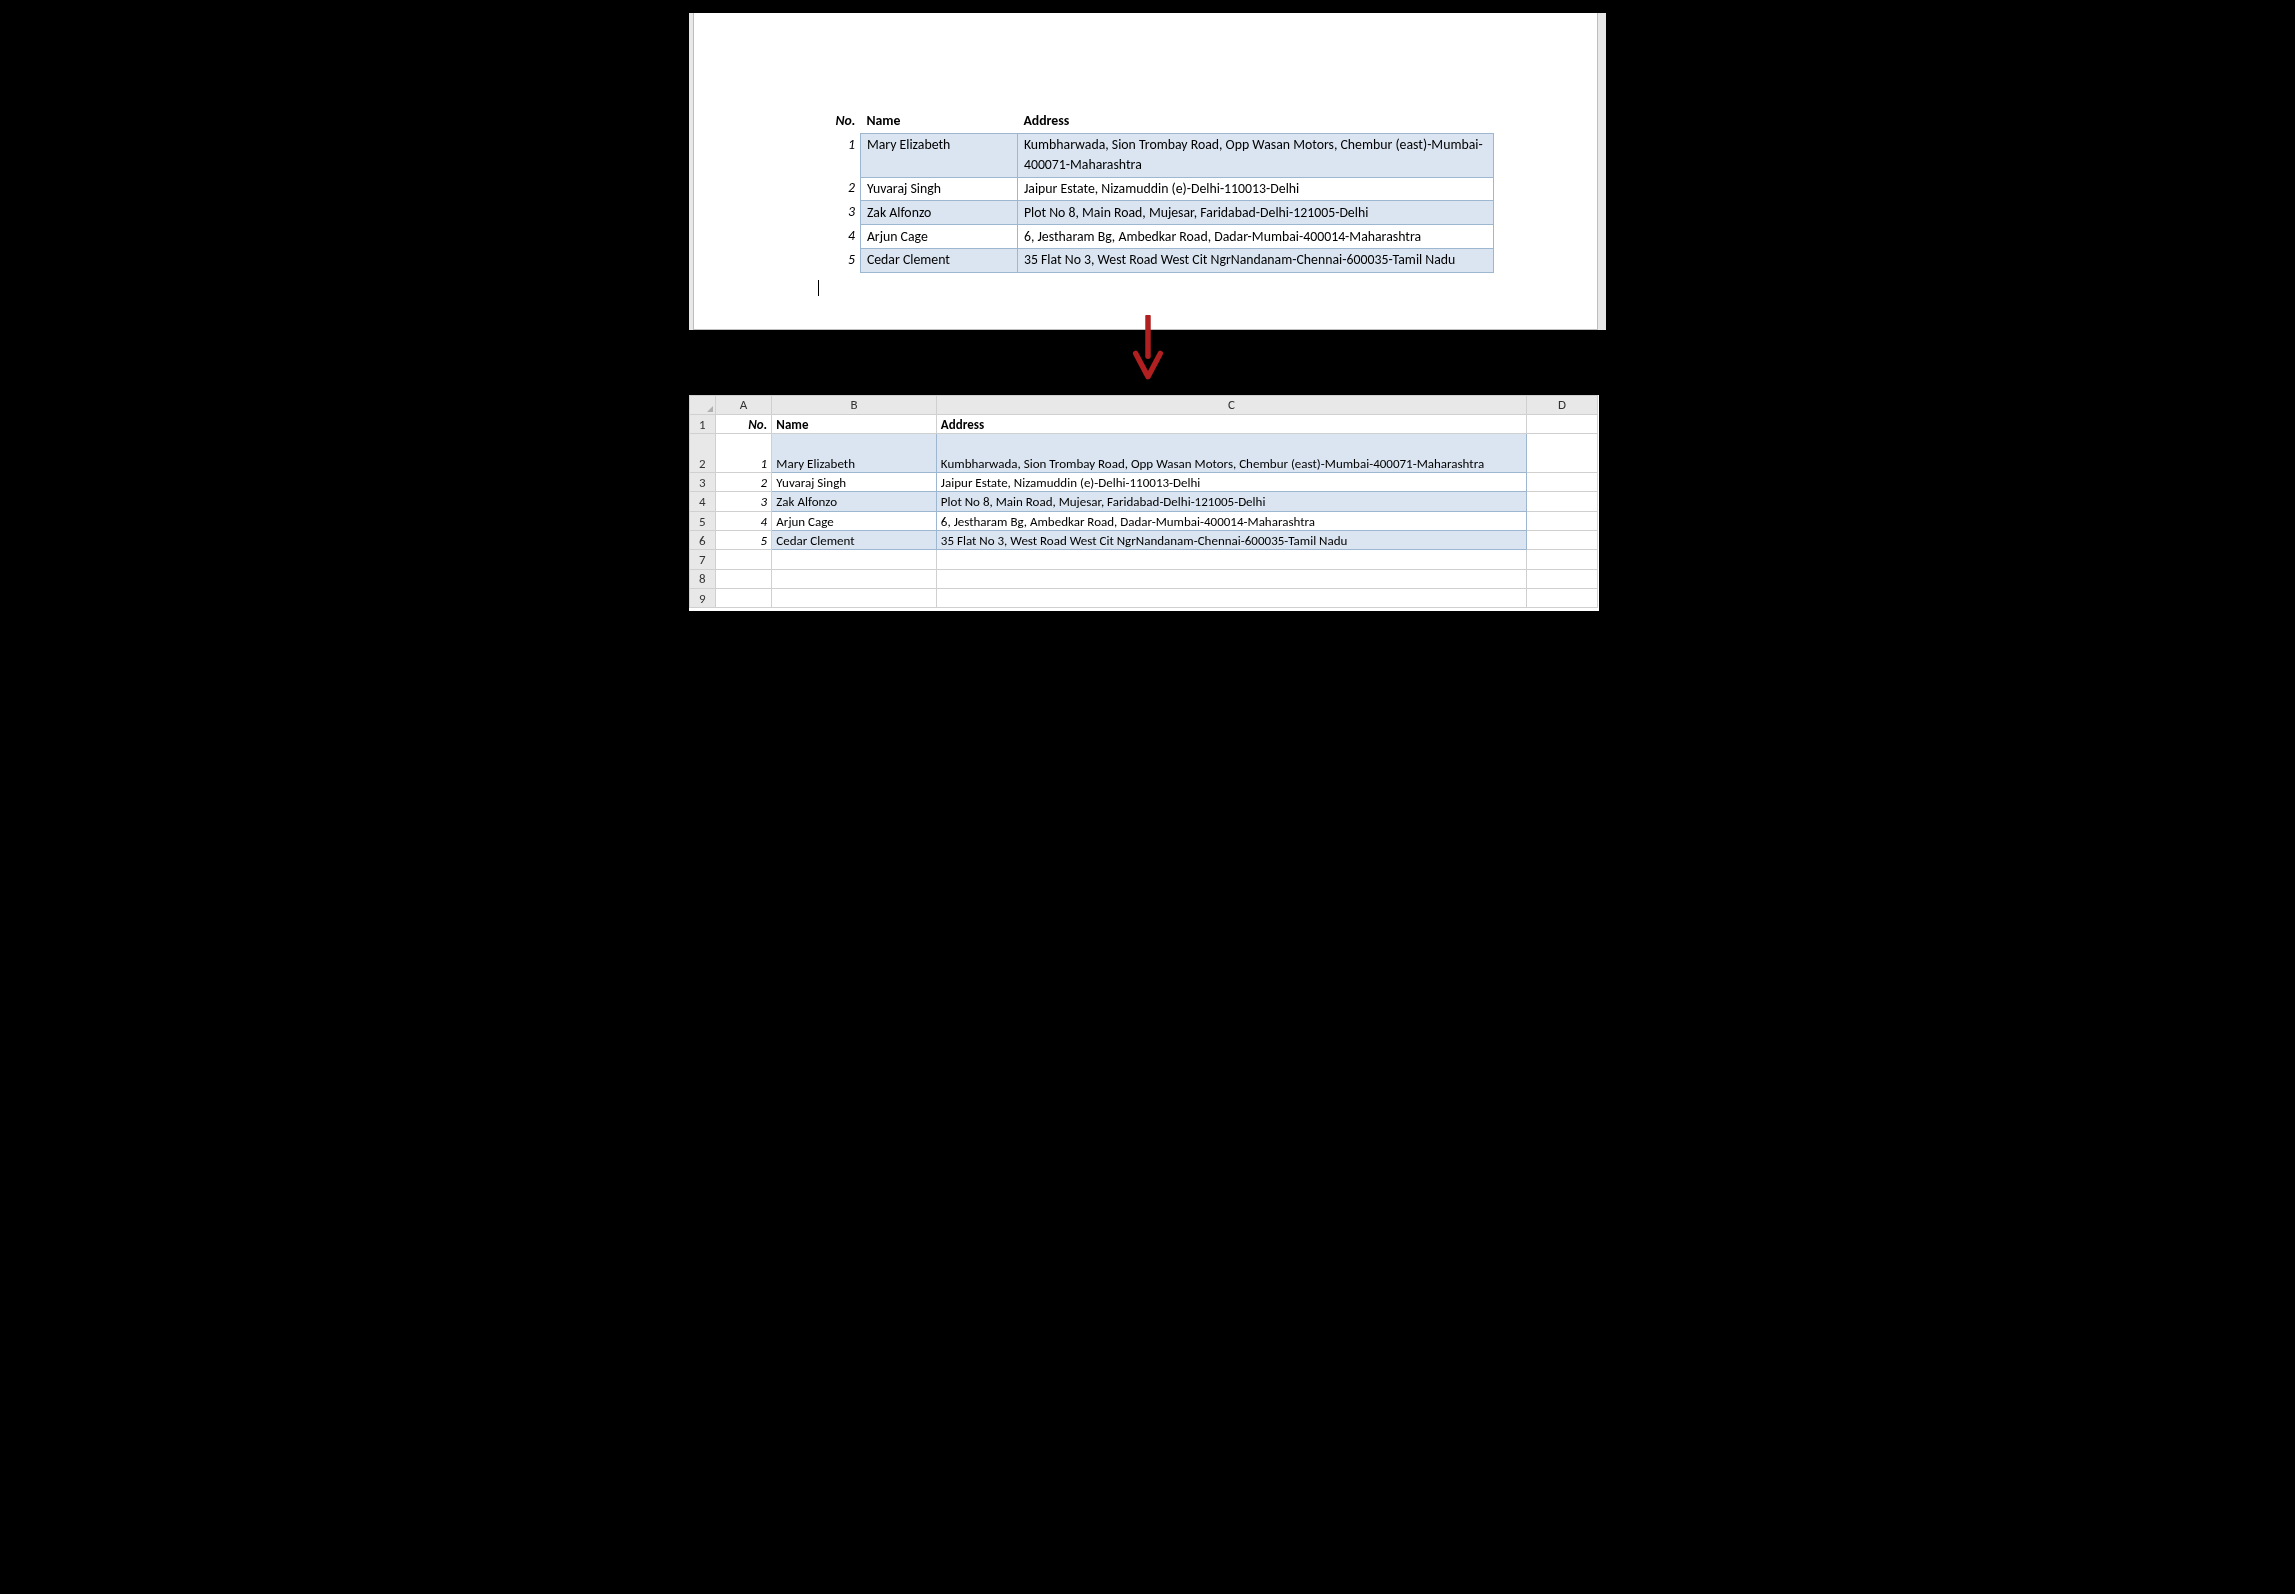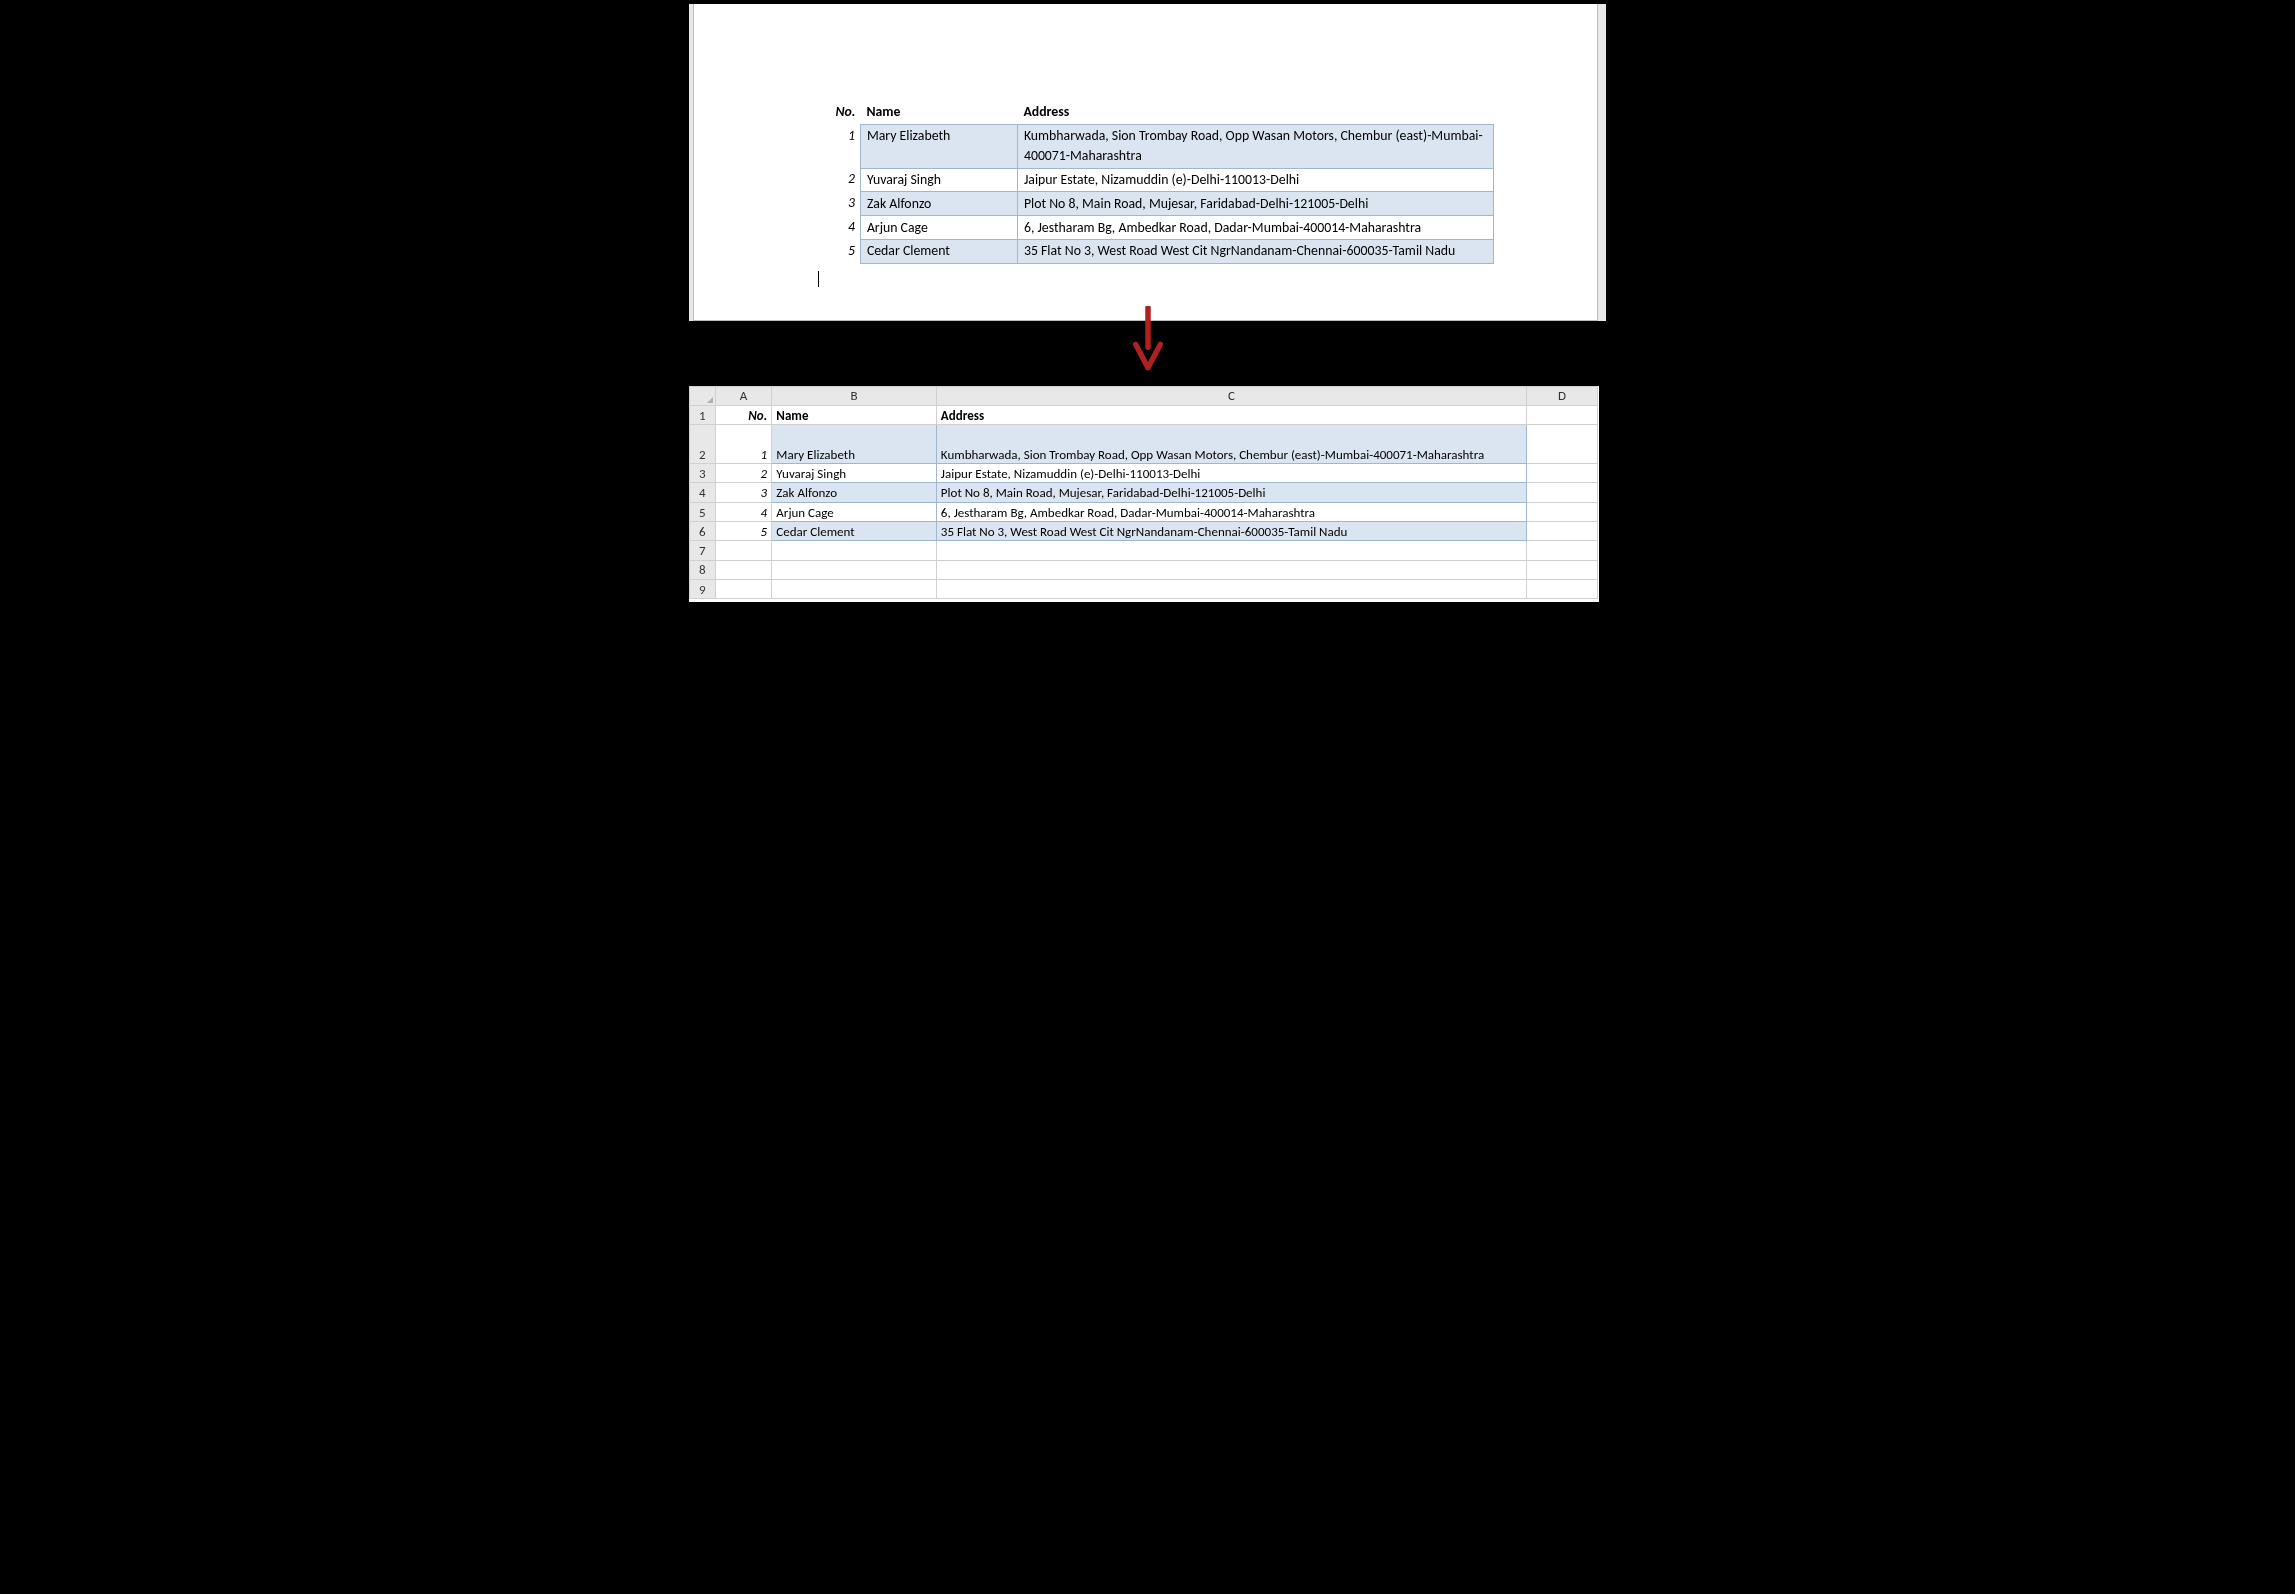--- a/index.html
+++ b/index.html
@@ -5,21 +5,21 @@
   * { box-sizing: border-box; }
   body {
     margin: 0;
     font-family: Calibri, "Segoe UI", Arial, sans-serif;
     background: #000;
     font-size: 11px;
     color: #000;
   }
   .stage {
     width: 917px;
-    margin: 4px auto;
+    margin: 13px auto;
     position: relative;
   }
   
   .doc-panel-wrap {
     background: #e8e8e8;
     padding: 0 8.3px 0 4.1px;
   }
   .doc-panel {
     background: #fff;
     border: 0.7px solid #bdbdbd;

